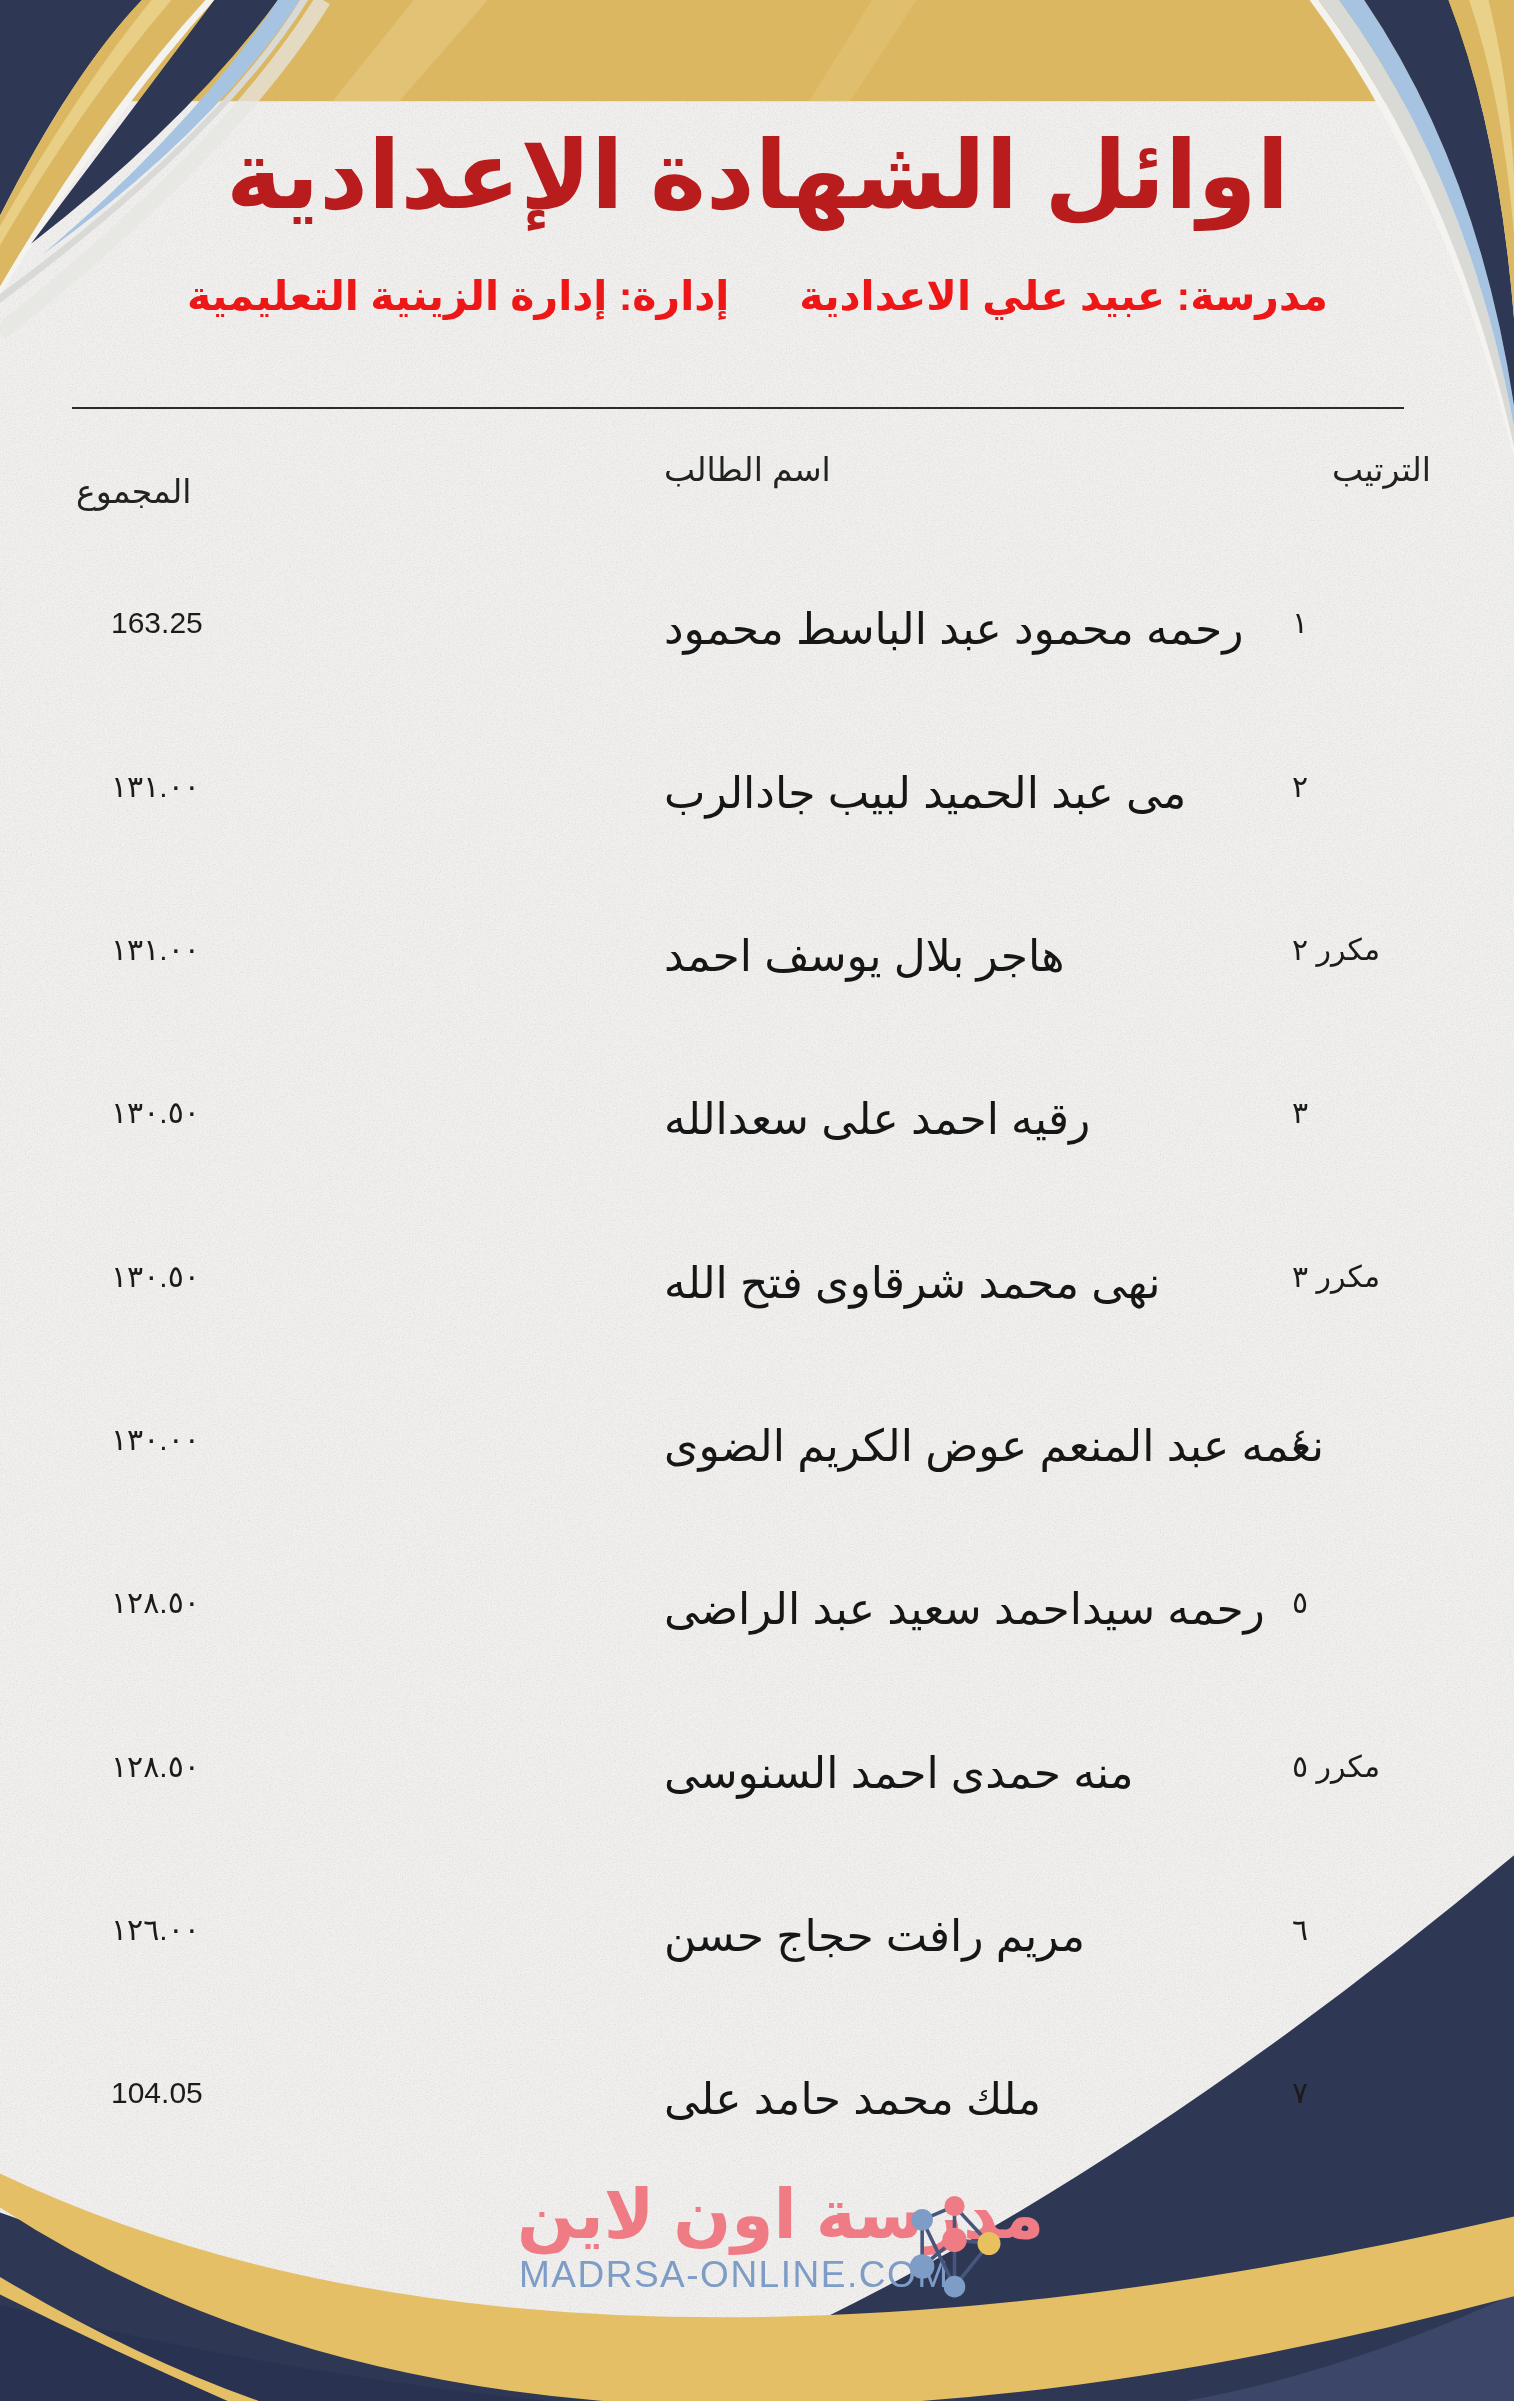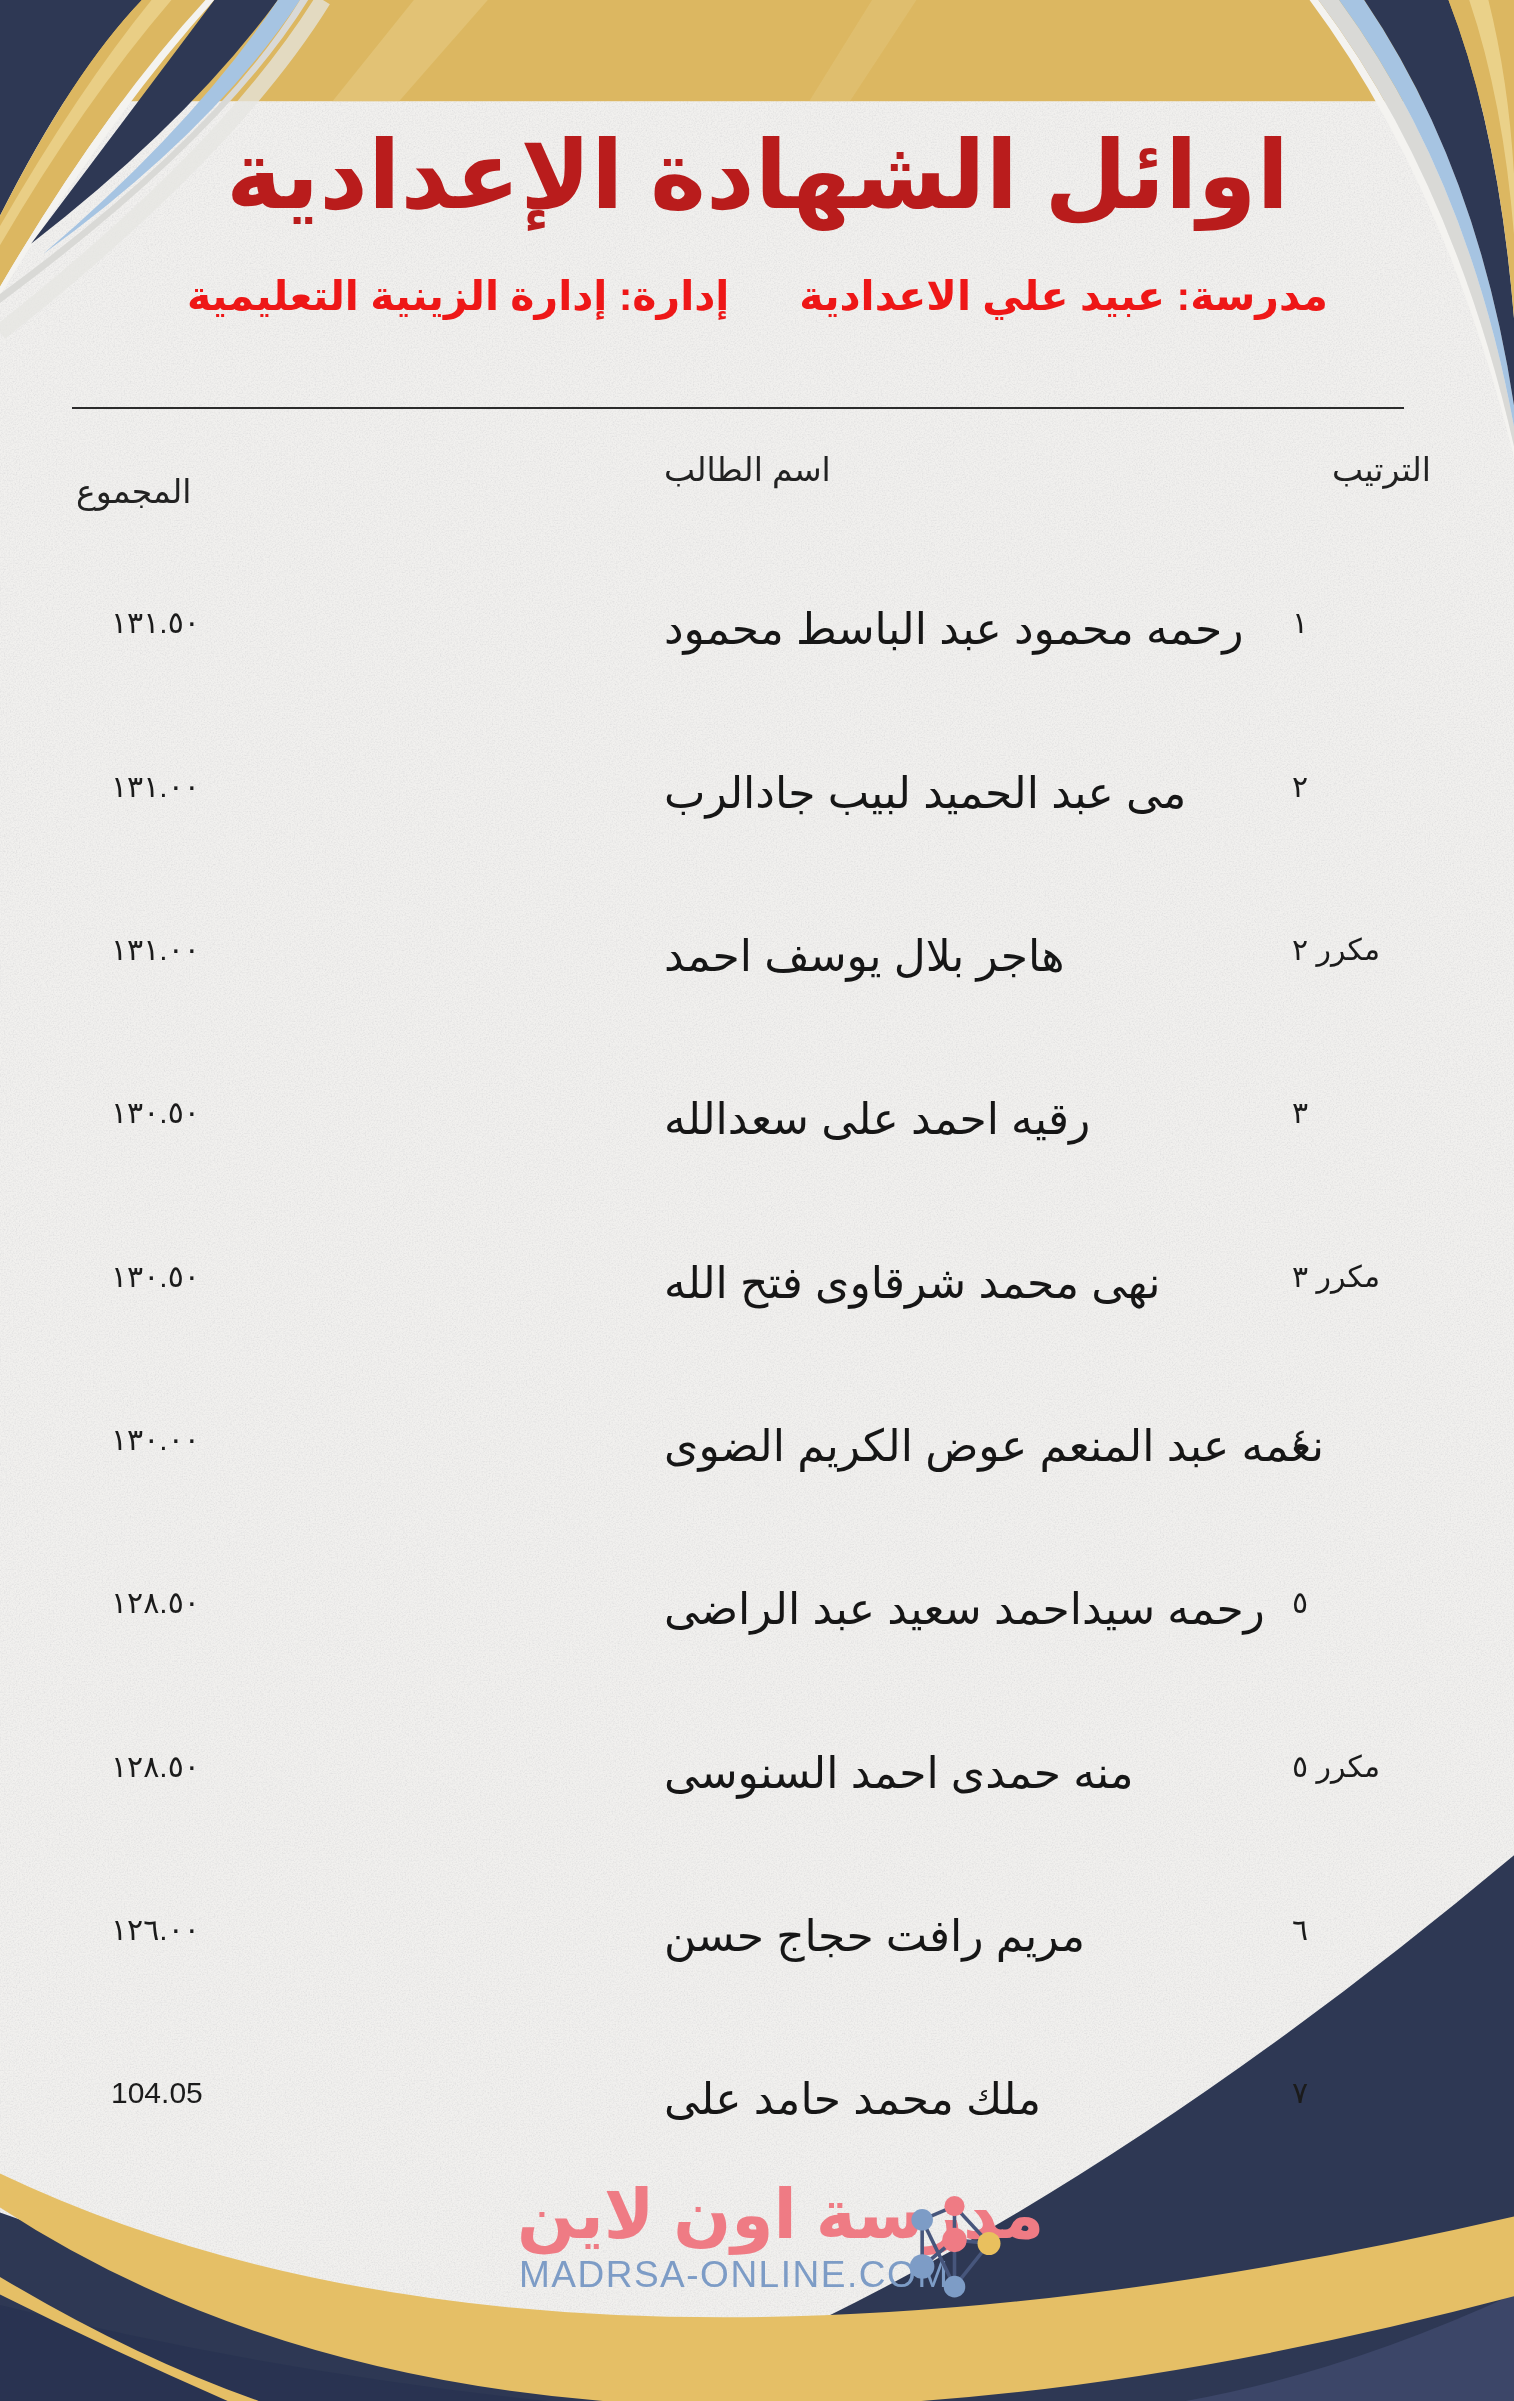--- a/index.html
+++ b/index.html
@@ -104,21 +104,21 @@
 
   <div class="divider"></div>
 
   <div class="thead">
     <span class="h-total">المجموع</span>
     <span class="h-name">اسم الطالب</span>
     <span class="h-rank">الترتيب</span>
   </div>
 
   <div class="trow" style="top:601px">
-    <span class="c-total">١٣١.٥٠</span>
+    <span class="c-total">163.25</span>
     <span class="c-name">رحمه محمود عبد الباسط محمود</span>
     <span class="c-rank">١</span>
   </div>
   <div class="trow" style="top:765px">
     <span class="c-total">١٣١.٠٠</span>
     <span class="c-name">مى عبد الحميد لبيب جادالرب</span>
     <span class="c-rank">٢</span>
   </div>
   <div class="trow" style="top:928px">
     <span class="c-total">١٣١.٠٠</span>

